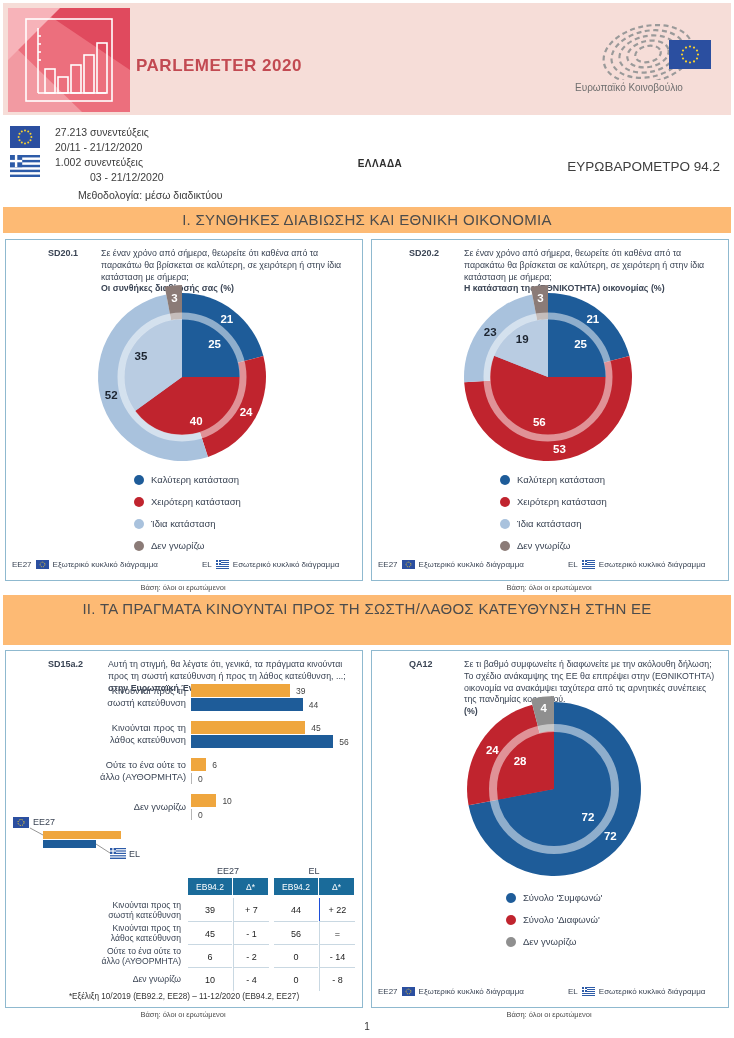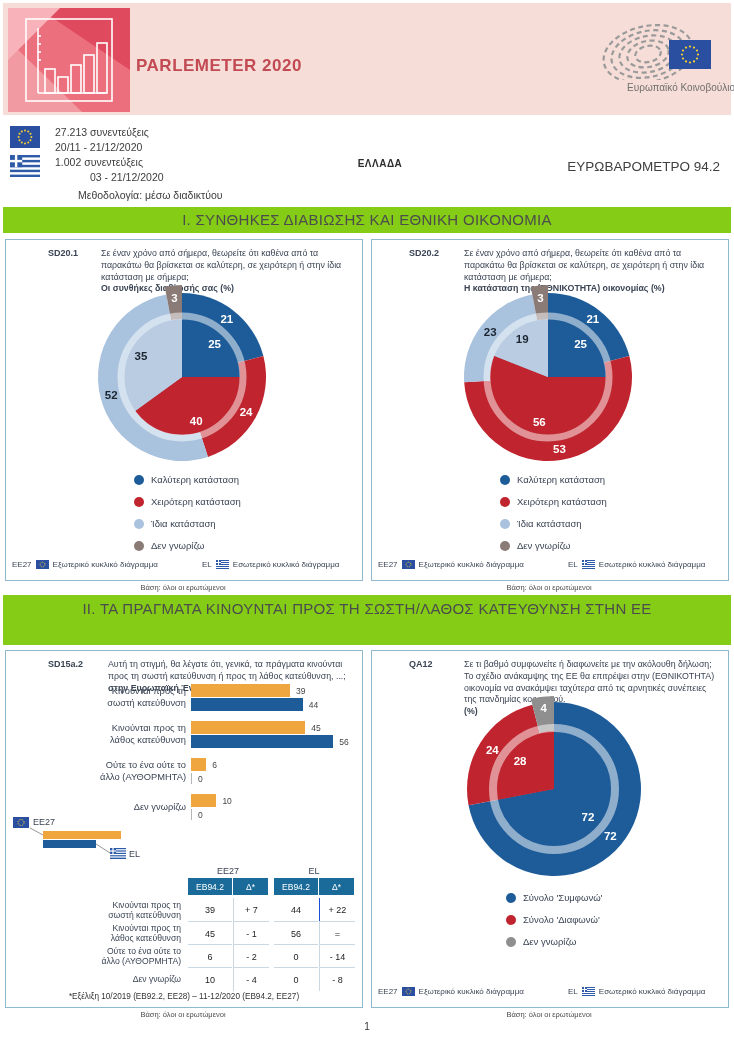--- a/index.html
+++ b/index.html
@@ -1,19 +1,19 @@
 <!DOCTYPE html>
 <html><head>
 <meta charset="utf-8">
 <style>
   html,body{margin:0;padding:0;background:#fff;}
   .page{position:relative;width:734px;height:1038px;background:#fff;font-family:"Liberation Sans",sans-serif;overflow:hidden;}
   .abs{position:absolute;}
   .band{background:#f6ddd8;}
-  .sec-band{background:#84cc16;color:#4c4c4c;text-align:center;font-size:15px;letter-spacing:.3px;}
+  .sec-band{background:#fdba74;color:#4c4c4c;text-align:center;font-size:15px;letter-spacing:.3px;}
   .qtext{font-size:8.8px;line-height:11.8px;color:#3a4454;}
   .qbold{font-weight:bold;}
   .code{font-size:9px;font-weight:bold;color:#3a4454;}
   .chart-box{border:1px solid #8fb9cf;background:#fff;}
   .legend-row{display:flex;align-items:center;gap:7px;}
   .legend-dot{width:10px;height:10px;border-radius:50%;flex:0 0 10px;}
   .legend-label{font-size:9.5px;color:#3a4454;}
   .ringleg{font-size:8px;color:#3a4454;display:flex;align-items:center;gap:4px;}
   .base-cap{font-size:7.5px;color:#4a4a4a;text-align:center;}
   .pre{white-space:pre-line;}
@@ -69,21 +69,21 @@
         <circle cx="104" cy="36.5" r="1.1"></circle>
         <circle cx="101" cy="39.4" r="1.1"></circle>
       <circle cx="97" cy="40.5" r="1.1"></circle>
         <circle cx="93" cy="39.4" r="1.1"></circle>
         <circle cx="90" cy="36.5" r="1.1"></circle>
       <circle cx="89" cy="32.5" r="1.1"></circle>
         <circle cx="90" cy="28.5" r="1.1"></circle>
         <circle cx="93" cy="25.6" r="1.1"></circle>
     </g>
   </svg>
-  <div class="abs" style="left:575px;top:82px;width:160px;text-align:right;font-size:10px;color:#6f6f6f;">Ευρωπαϊκό Κοινοβούλιο</div>
+  <div class="abs" style="left:575px;top:82px;width:160px;text-align:left;font-size:10px;color:#6f6f6f;">Ευρωπαϊκό Κοινοβούλιο</div>
 
   <svg class="abs" style="left:10px;top:126px;" width="30" height="22" viewBox="0 0 30 22">
     <rect width="30" height="22" fill="#2b4fa0"></rect>
     <g fill="#f8d12e">
       <circle cx="15" cy="4.5" r="1"></circle>
         <circle cx="18.2" cy="5.4" r="1"></circle>
         <circle cx="20.5" cy="7.7" r="1"></circle>
       <circle cx="21.4" cy="11" r="1"></circle>
         <circle cx="20.5" cy="14.3" r="1"></circle>
         <circle cx="18.2" cy="16.6" r="1"></circle>

